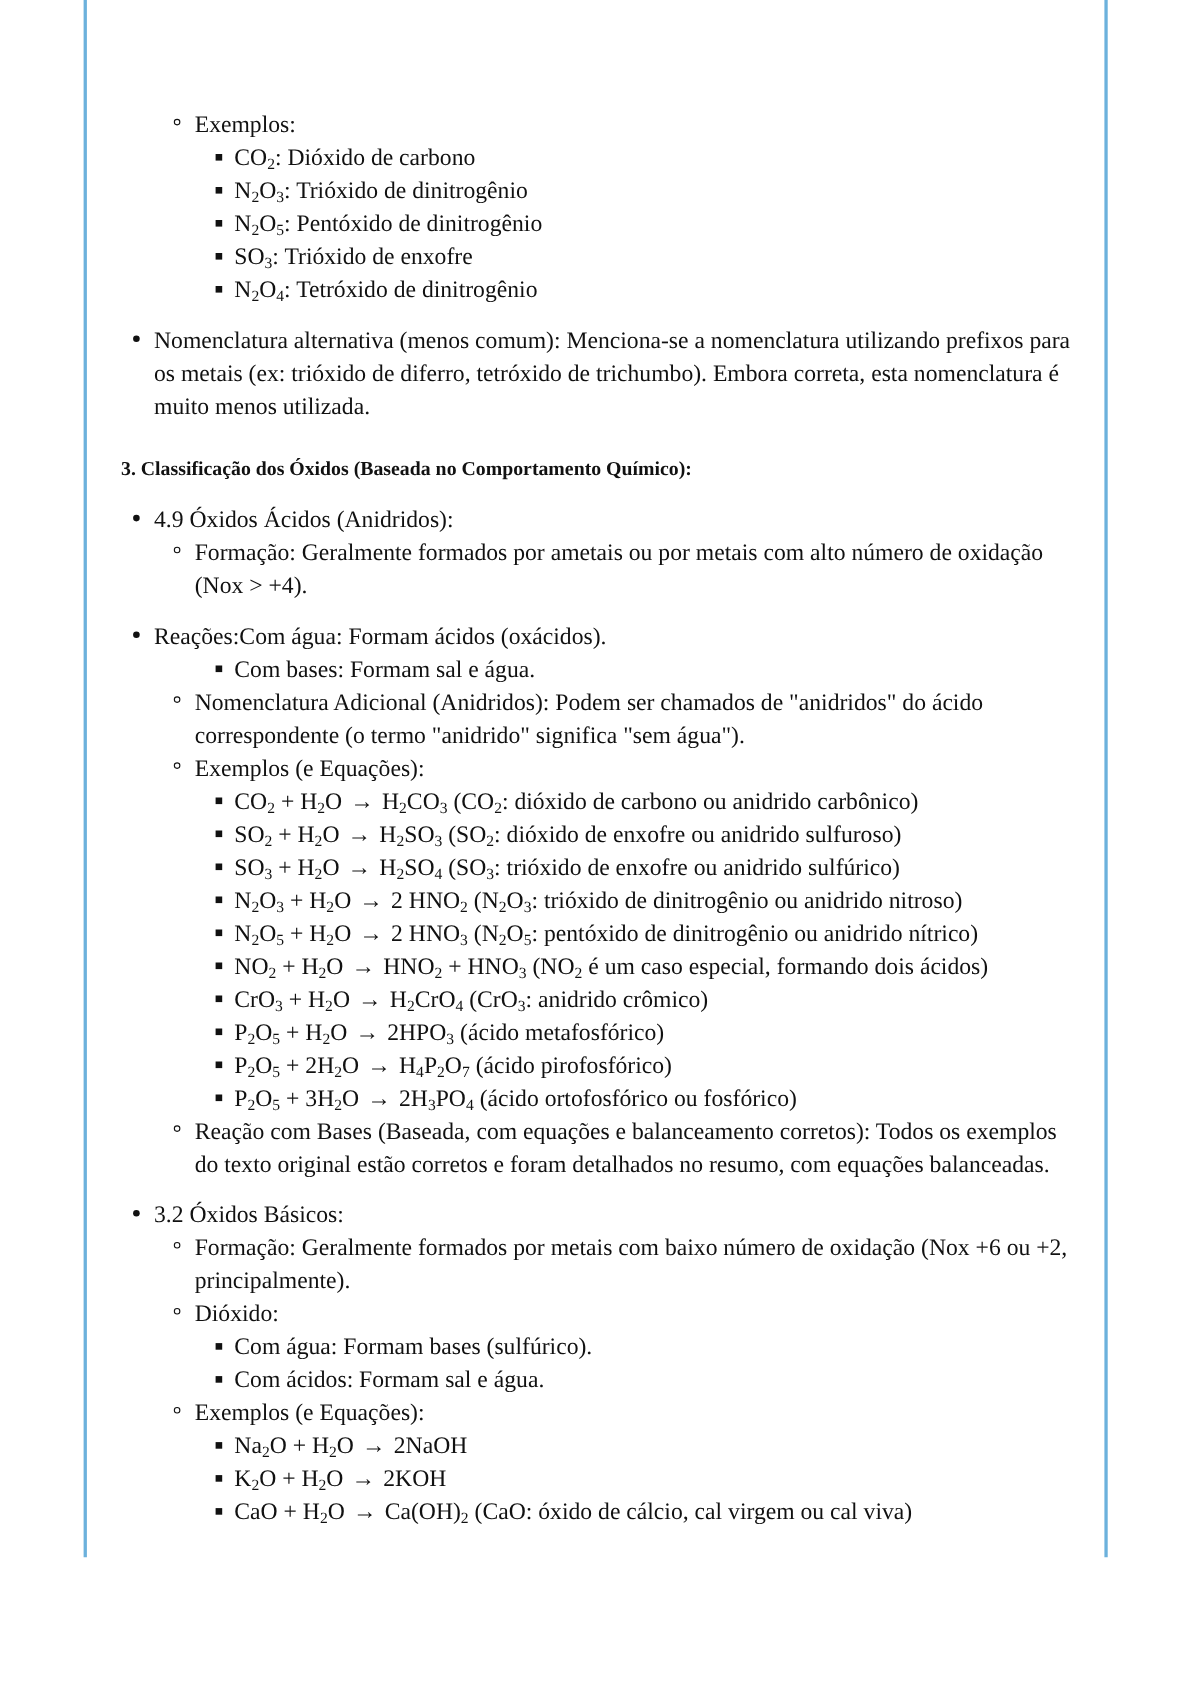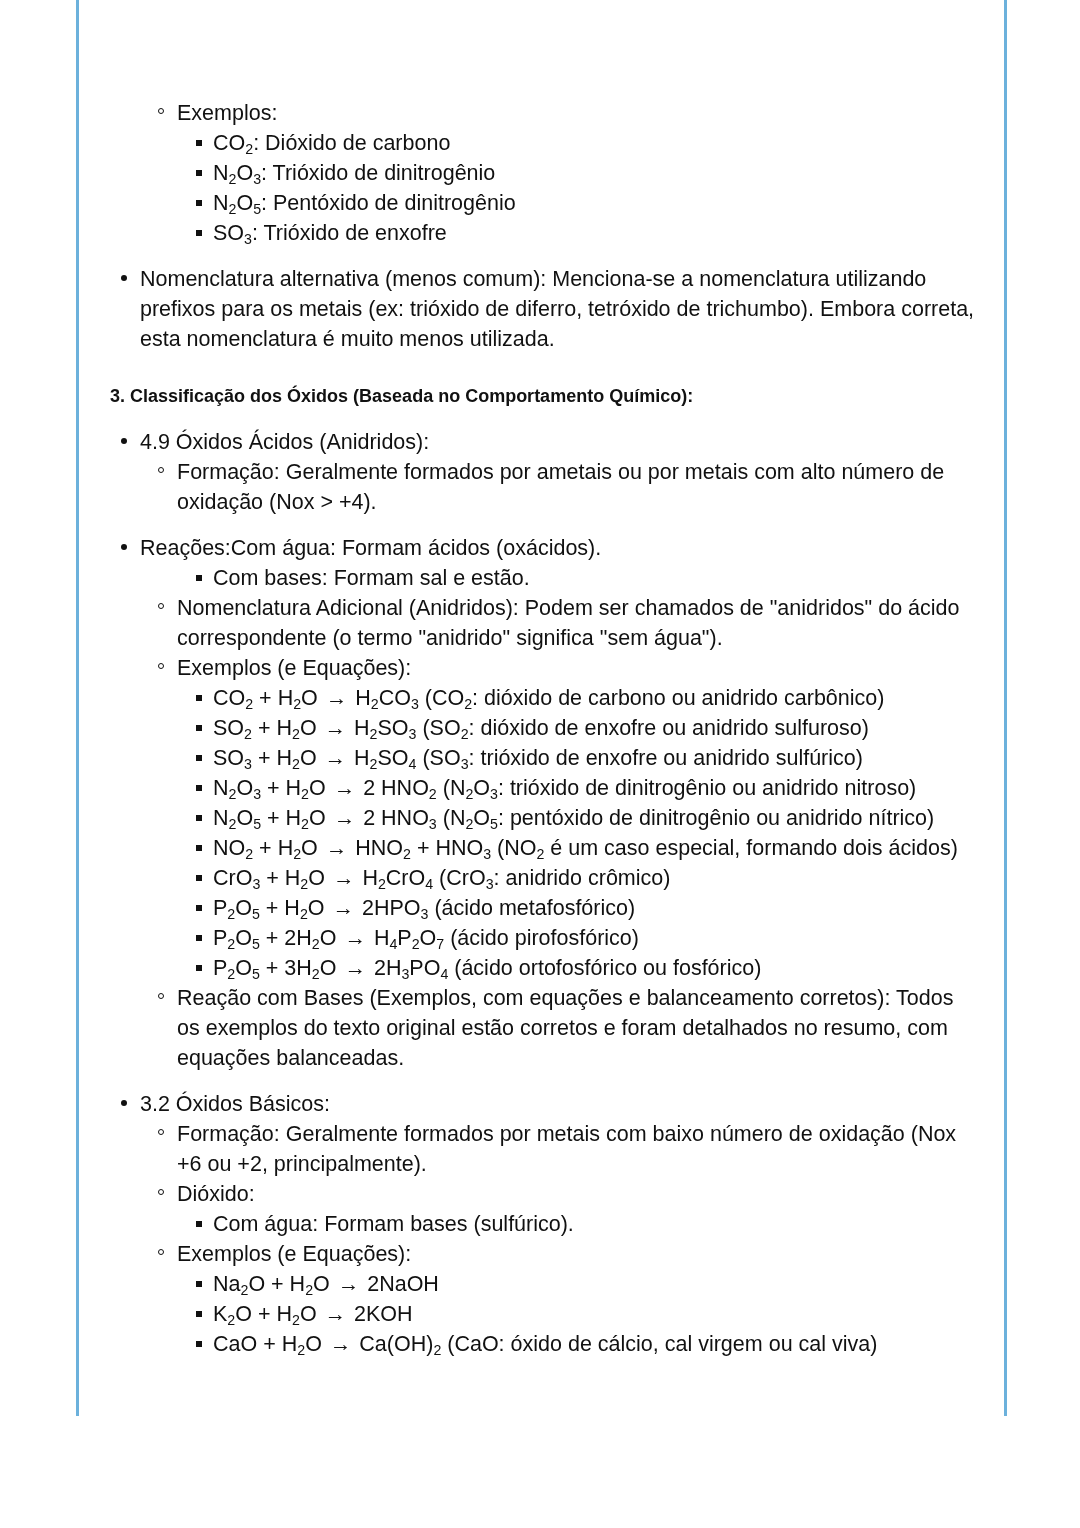--- a/index.html
+++ b/index.html
@@ -6,21 +6,21 @@
     margin: 0;
     padding: 0;
     background: #ffffff;
   }
   .page {
     position: relative;
     width: 1080px;
     height: 1416px;
     background: #ffffff;
     overflow: hidden;
-    font-family: Liberation Sans, sans-serif;
+    font-family: Liberation Serif, serif;
     color: #111111;
   }
   .rule {
     position: absolute;
     top: 0;
     width: 3px;
     height: 1528px;
     background: #6cb1dc;
   }
   .rule.left  { left: 76px; }
@@ -125,20 +125,24 @@
           <span class="txt">N<sub>2</sub>O<sub>3</sub>: Trióxido de dinitrogênio</span>
         </li>
         <li class="l3">
           <span class="bullet"></span>
           <span class="txt">N<sub>2</sub>O<sub>5</sub>: Pentóxido de dinitrogênio</span>
         </li>
         <li class="l3">
           <span class="bullet"></span>
           <span class="txt">SO<sub>3</sub>: Trióxido de enxofre</span>
         </li>
+        <li class="l3">
+          <span class="bullet"></span>
+          <span class="txt">N<sub>2</sub>O<sub>4</sub>: Tetróxido de dinitrogênio</span>
+        </li>
         <li class="l1">
           <span class="bullet"></span>
           <span class="txt">Nomenclatura alternativa (menos comum): Menciona-se a nomenclatura utilizando prefixos para os metais (ex: trióxido de diferro, tetróxido de trichumbo). Embora correta, esta nomenclatura é muito menos utilizada.</span>
         </li>
       </ul>
 
     <div class="section-head">3. Classificação dos Óxidos (Baseada no Comportamento Químico):</div>
 
     <ul class="lvl gap-after-head" id="list-bottom">
         <li class="l1">
@@ -148,21 +152,21 @@
         <li class="l2">
           <span class="bullet"></span>
           <span class="txt">Formação: Geralmente formados por ametais ou por metais com alto número de oxidação (Nox &gt; +4).</span>
         </li>
         <li class="l1">
           <span class="bullet"></span>
           <span class="txt">Reações:Com água: Formam ácidos (oxácidos).</span>
         </li>
         <li class="l3">
           <span class="bullet"></span>
-          <span class="txt">Com bases: Formam sal e estão.</span>
+          <span class="txt">Com bases: Formam sal e água.</span>
         </li>
         <li class="l2">
           <span class="bullet"></span>
           <span class="txt">Nomenclatura Adicional (Anidridos): Podem ser chamados de "anidridos" do ácido correspondente (o termo "anidrido" significa "sem água").</span>
         </li>
         <li class="l2">
           <span class="bullet"></span>
           <span class="txt">Exemplos (e Equações):</span>
         </li>
         <li class="l3">
@@ -200,37 +204,41 @@
         <li class="l3">
           <span class="bullet"></span>
           <span class="txt">P<sub>2</sub>O<sub>5</sub> + 2H<sub>2</sub>O <span class="arrow">→</span> H<sub>4</sub>P<sub>2</sub>O<sub>7</sub> (ácido pirofosfórico)</span>
         </li>
         <li class="l3">
           <span class="bullet"></span>
           <span class="txt">P<sub>2</sub>O<sub>5</sub> + 3H<sub>2</sub>O <span class="arrow">→</span> 2H<sub>3</sub>PO<sub>4</sub> (ácido ortofosfórico ou fosfórico)</span>
         </li>
         <li class="l2">
           <span class="bullet"></span>
-          <span class="txt">Reação com Bases (Exemplos, com equações e balanceamento corretos): Todos os exemplos do texto original estão corretos e foram detalhados no resumo, com equações balanceadas.</span>
+          <span class="txt">Reação com Bases (Baseada, com equações e balanceamento corretos): Todos os exemplos do texto original estão corretos e foram detalhados no resumo, com equações balanceadas.</span>
         </li>
         <li class="l1">
           <span class="bullet"></span>
           <span class="txt">3.2 Óxidos Básicos:</span>
         </li>
         <li class="l2">
           <span class="bullet"></span>
           <span class="txt">Formação: Geralmente formados por metais com baixo número de oxidação (Nox +6 ou +2, principalmente).</span>
         </li>
         <li class="l2">
           <span class="bullet"></span>
           <span class="txt">Dióxido:</span>
         </li>
         <li class="l3">
           <span class="bullet"></span>
           <span class="txt">Com água: Formam bases (sulfúrico).</span>
+        </li>
+        <li class="l3">
+          <span class="bullet"></span>
+          <span class="txt">Com ácidos: Formam sal e água.</span>
         </li>
         <li class="l2">
           <span class="bullet"></span>
           <span class="txt">Exemplos (e Equações):</span>
         </li>
         <li class="l3">
           <span class="bullet"></span>
           <span class="txt">Na<sub>2</sub>O + H<sub>2</sub>O <span class="arrow">→</span> 2NaOH</span>
         </li>
         <li class="l3">

